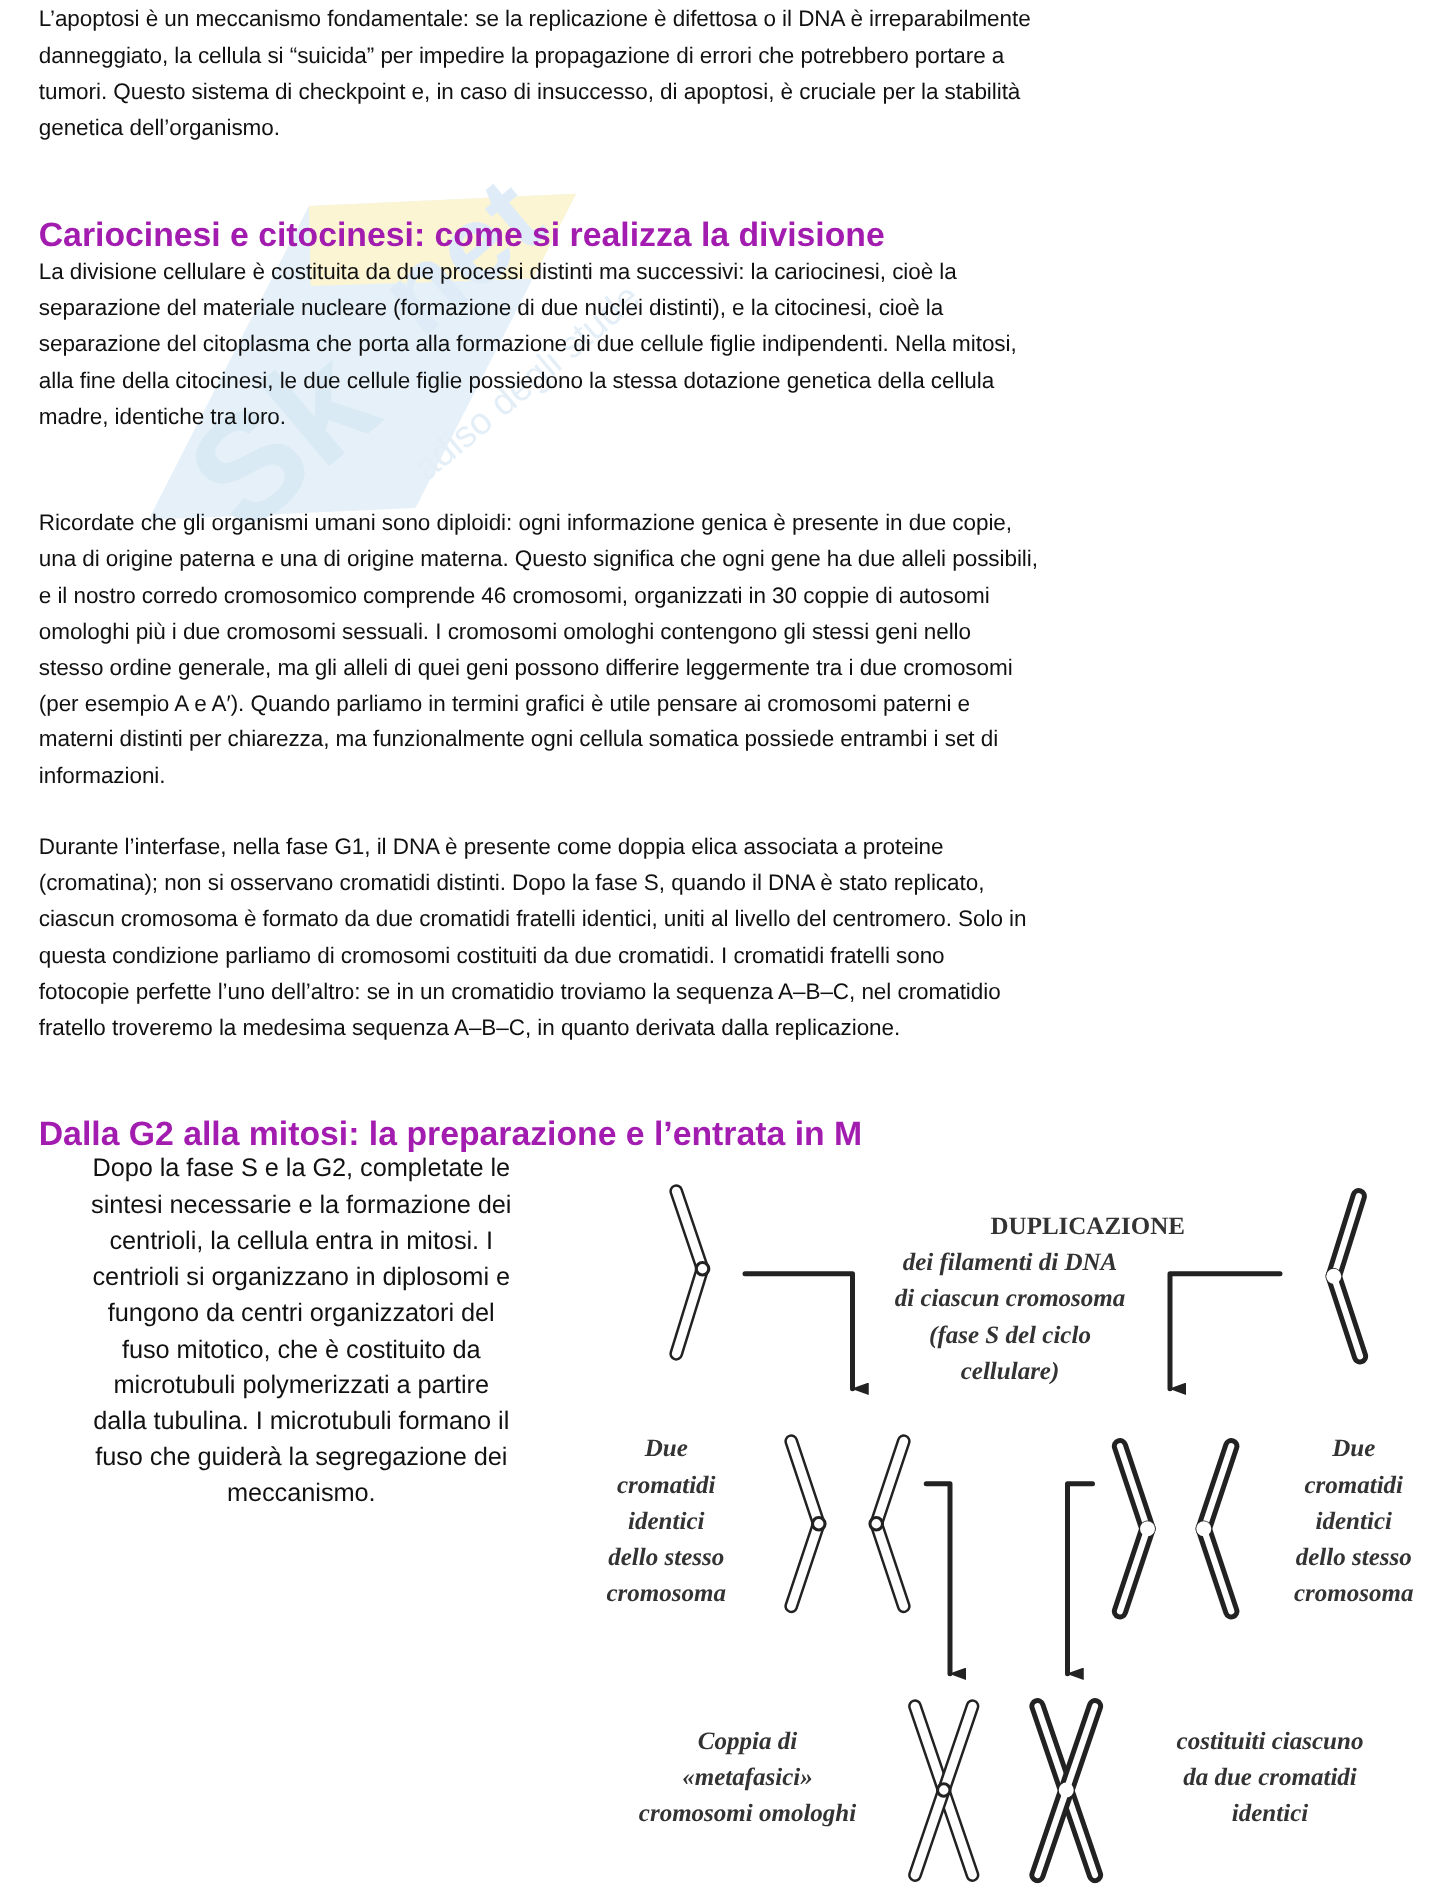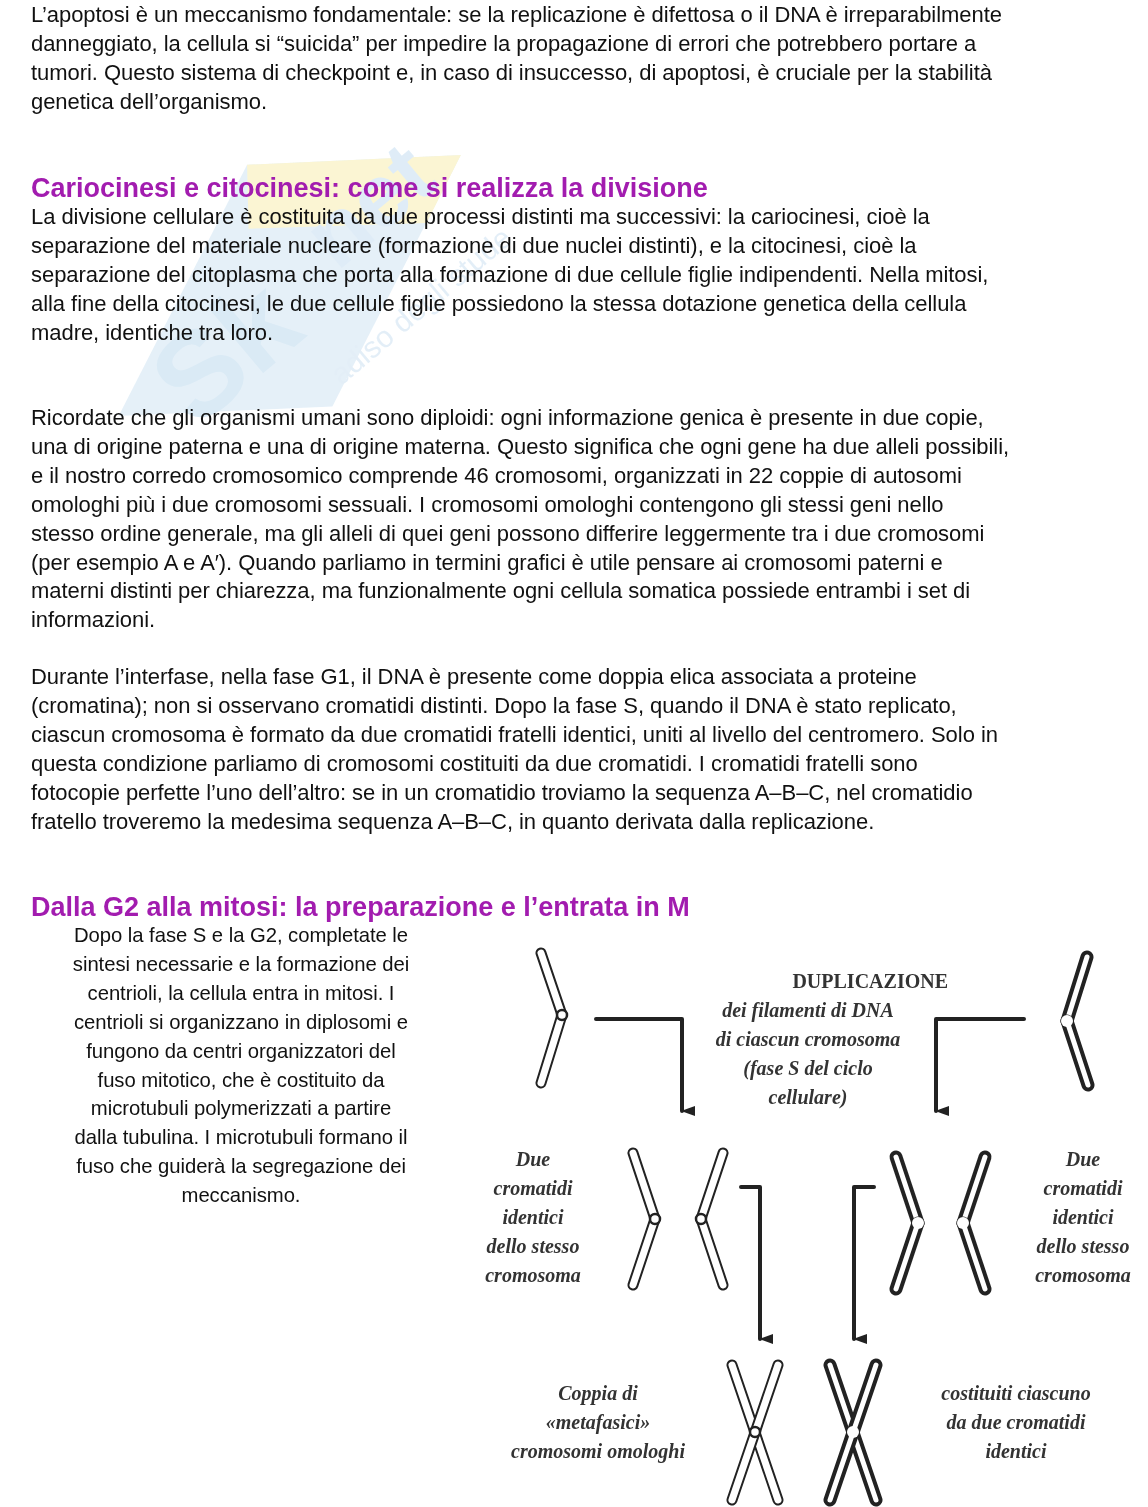--- a/index.html
+++ b/index.html
@@ -1,21 +1,21 @@
 <!DOCTYPE html>
 <html><head>
 <meta charset="utf-8">
 <style>
   html, body { margin: 0; padding: 0; background: #ffffff; }
   body { width: 1148px; height: 1507px; position: relative; overflow: hidden;
          font-family: "Liberation Sans", sans-serif; color: #111111; }
   .watermark { position: absolute; left: 40px; top: 100px; width: 520px; height: 380px;
                pointer-events: none; z-index: 0; }
   .page { position: absolute; left: 31px; top: 0; width: 1100px; z-index: 1; }
-  .p { font-size: 22px; line-height: 28.9px; margin: 0; letter-spacing: -0.05px; }
+  .p { font-size: 18px; line-height: 28.9px; margin: 0; letter-spacing: -0.05px; }
   .h { font-size: 27px; line-height: 28.9px; font-weight: bold; color: #a21caf; margin: 0; }
   .block { position: absolute; left: 0; width: 1100px; }
   .col-left { position: absolute; left: 0; top: 921px; width: 420px; text-align: center; }
   .col-left .p { font-size: 20.3px; line-height: 28.9px; }
   .figure { position: absolute; left: 458px; top: 935px; width: 690px; height: 572px; z-index: 1; }
   .fig-text { position: absolute; font-family: "Liberation Serif", serif; font-style: italic;
               font-weight: bold; color: #333; text-align: center; font-size: 20px; line-height: 29px; }
   .fig-title { font-style: normal; text-align: right; }
 </style>
 </head>
@@ -45,21 +45,21 @@
     <p class="p">La divisione cellulare è costituita da due processi distinti ma successivi: la cariocinesi, cioè la</p>
     <p class="p">separazione del materiale nucleare (formazione di due nuclei distinti), e la citocinesi, cioè la</p>
     <p class="p">separazione del citoplasma che porta alla formazione di due cellule figlie indipendenti. Nella mitosi,</p>
     <p class="p">alla fine della citocinesi, le due cellule figlie possiedono la stessa dotazione genetica della cellula</p>
     <p class="p">madre, identiche tra loro.</p>
   </div>
 
   <div class="block" style="top:404px;">
     <p class="p">Ricordate che gli organismi umani sono diploidi: ogni informazione genica è presente in due copie,</p>
     <p class="p">una di origine paterna e una di origine materna. Questo significa che ogni gene ha due alleli possibili,</p>
-    <p class="p">e il nostro corredo cromosomico comprende 46 cromosomi, organizzati in 22 coppie di autosomi</p>
+    <p class="p">e il nostro corredo cromosomico comprende 46 cromosomi, organizzati in 30 coppie di autosomi</p>
     <p class="p">omologhi più i due cromosomi sessuali. I cromosomi omologhi contengono gli stessi geni nello</p>
     <p class="p">stesso ordine generale, ma gli alleli di quei geni possono differire leggermente tra i due cromosomi</p>
     <p class="p">(per esempio A e A′). Quando parliamo in termini grafici è utile pensare ai cromosomi paterni e</p>
     <p class="p">materni distinti per chiarezza, ma funzionalmente ogni cellula somatica possiede entrambi i set di</p>
     <p class="p">informazioni.</p>
   </div>
 
   <div class="block" style="top:663px;">
     <p class="p">Durante l’interfase, nella fase G1, il DNA è presente come doppia elica associata a proteine</p>
     <p class="p">(cromatina); non si osservano cromatidi distinti. Dopo la fase S, quando il DNA è stato replicato,</p>

